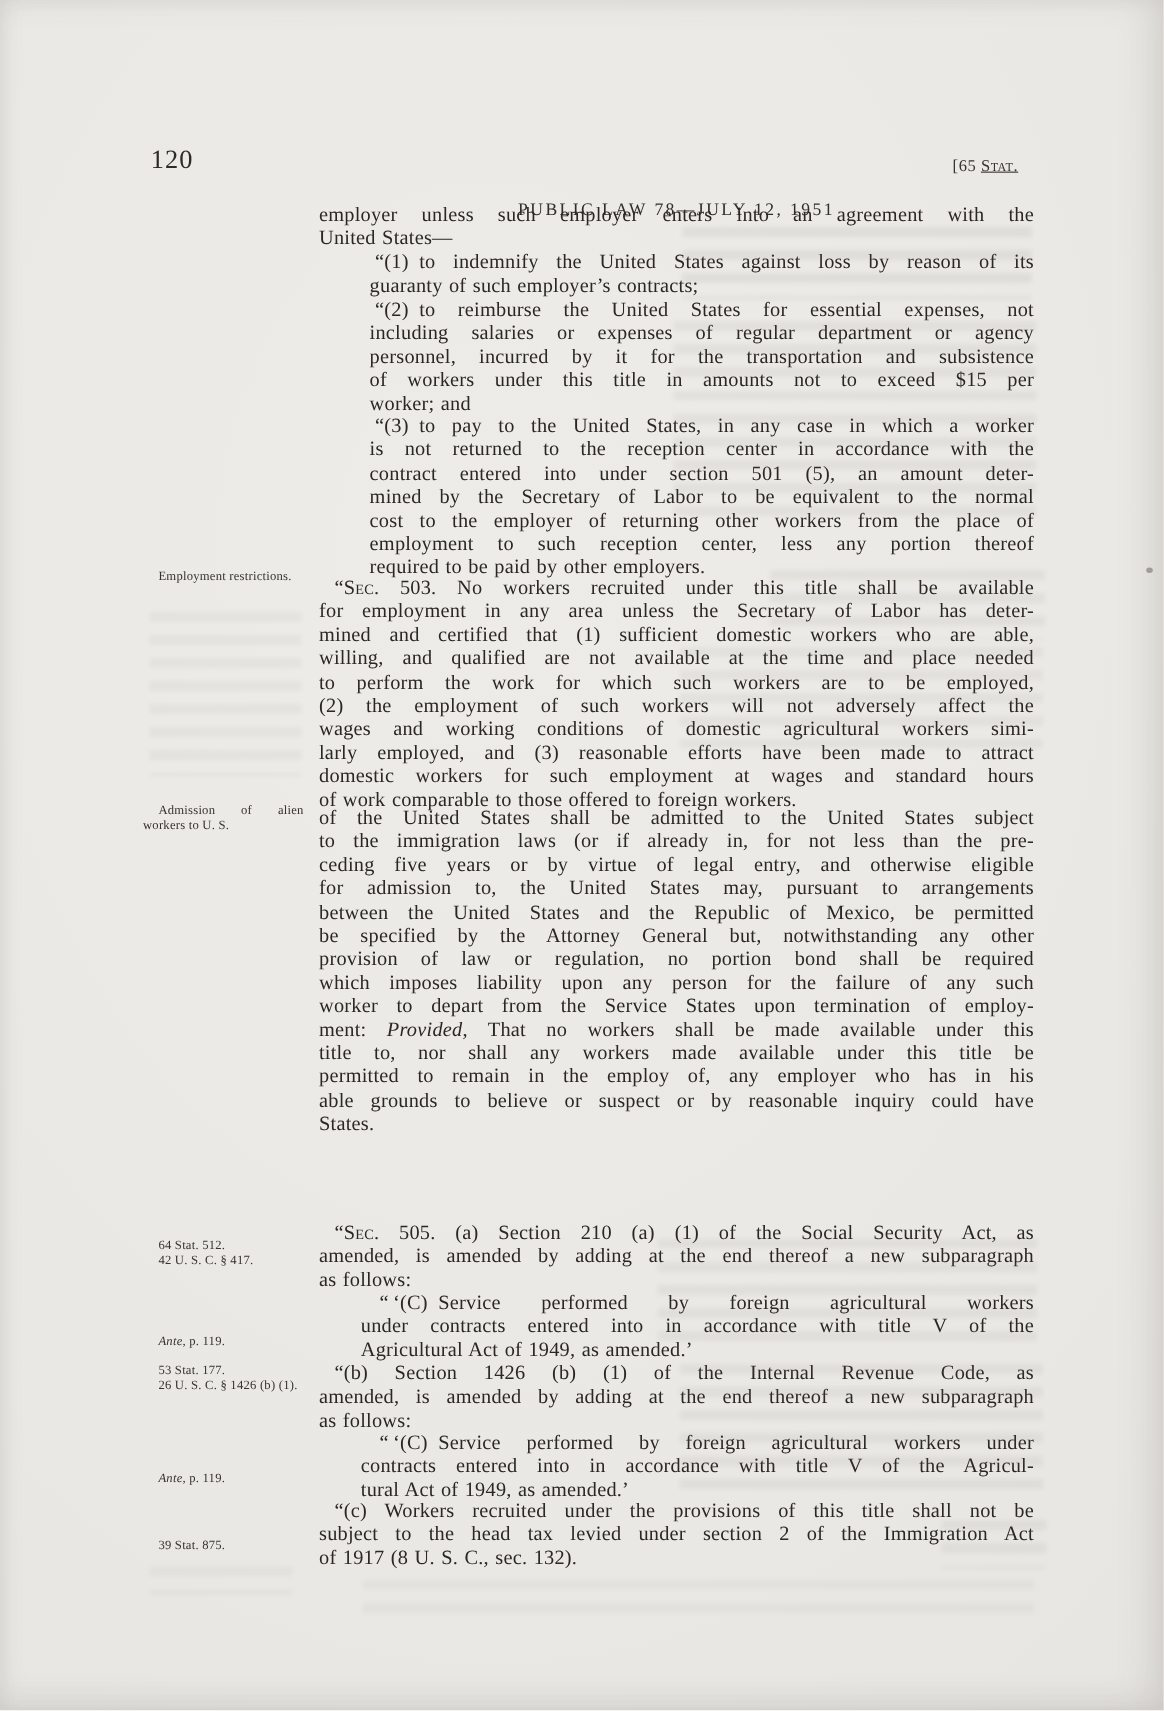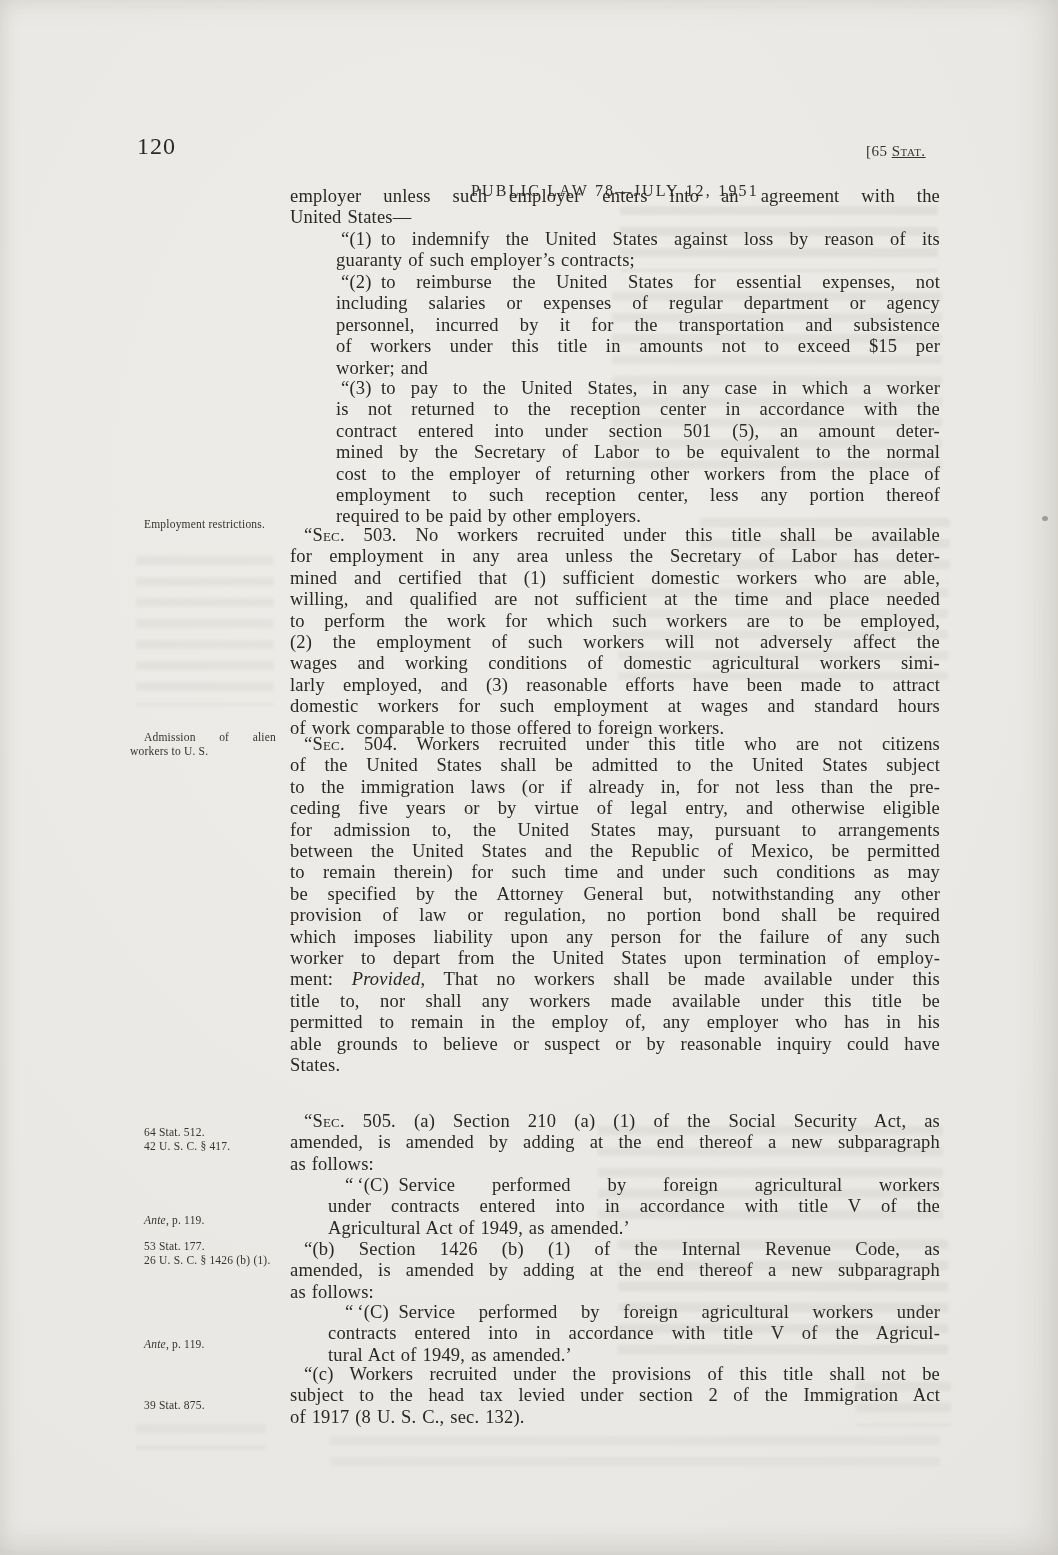--- a/index.html
+++ b/index.html
@@ -88,40 +88,38 @@
         <div class="line">contract entered into under section 501 (5), an amount deter-</div>
         <div class="line">mined by the Secretary of Labor to be equivalent to the normal</div>
         <div class="line">cost to the employer of returning other workers from the place of</div>
         <div class="line">employment to such reception center, less any portion thereof</div>
         <div class="line last">required to be paid by other employers.</div>
       </div>
       <div class="para sec" style="top: 525px;">
         <div class="line first">“<span class="sc">Sec.</span> 503. No workers recruited under this title shall be available</div>
         <div class="line">for employment in any area unless the Secretary of Labor has deter-</div>
         <div class="line">mined and certified that (1) sufficient domestic workers who are able,</div>
-        <div class="line">willing, and qualified are not sufficient at the time and place needed</div>
+        <div class="line">willing, and qualified are not available at the time and place needed</div>
         <div class="line">to perform the work for which such workers are to be employed,</div>
         <div class="line">(2) the employment of such workers will not adversely affect the</div>
         <div class="line">wages and working conditions of domestic agricultural workers simi-</div>
         <div class="line">larly employed, and (3) reasonable efforts have been made to attract</div>
         <div class="line">domestic workers for such employment at wages and standard hours</div>
         <div class="line last">of work comparable to those offered to foreign workers.</div>
       </div>
       <div class="para sec" style="top: 734px;">
-        <div class="line first">“<span class="sc">Sec.</span> 504. Workers recruited under this title who are not citizens</div>
         <div class="line">of the United States shall be admitted to the United States subject</div>
         <div class="line">to the immigration laws (or if already in, for not less than the pre-</div>
         <div class="line">ceding five years or by virtue of legal entry, and otherwise eligible</div>
         <div class="line">for admission to, the United States may, pursuant to arrangements</div>
         <div class="line">between the United States and the Republic of Mexico, be permitted</div>
-        <div class="line">to remain therein) for such time and under such conditions as may</div>
         <div class="line">be specified by the Attorney General but, notwithstanding any other</div>
         <div class="line">provision of law or regulation, no portion bond shall be required</div>
         <div class="line">which imposes liability upon any person for the failure of any such</div>
-        <div class="line">worker to depart from the United States upon termination of employ-</div>
+        <div class="line">worker to depart from the Service States upon termination of employ-</div>
         <div class="line">ment: <i>Provided</i>, That no workers shall be made available under this</div>
         <div class="line">title to, nor shall any workers made available under this title be</div>
         <div class="line">permitted to remain in the employ of, any employer who has in his</div>
         <div class="line">able grounds to believe or suspect or by reasonable inquiry could have</div>
         <div class="line last">States.</div>
       </div>
       <div class="para sec" style="top: 1111px;">
         <div class="line first">“<span class="sc">Sec.</span> 505. (a) Section 210 (a) (1) of the Social Security Act, as</div>
         <div class="line">amended, is amended by adding at the end thereof a new subparagraph</div>
         <div class="line last">as follows:</div>

